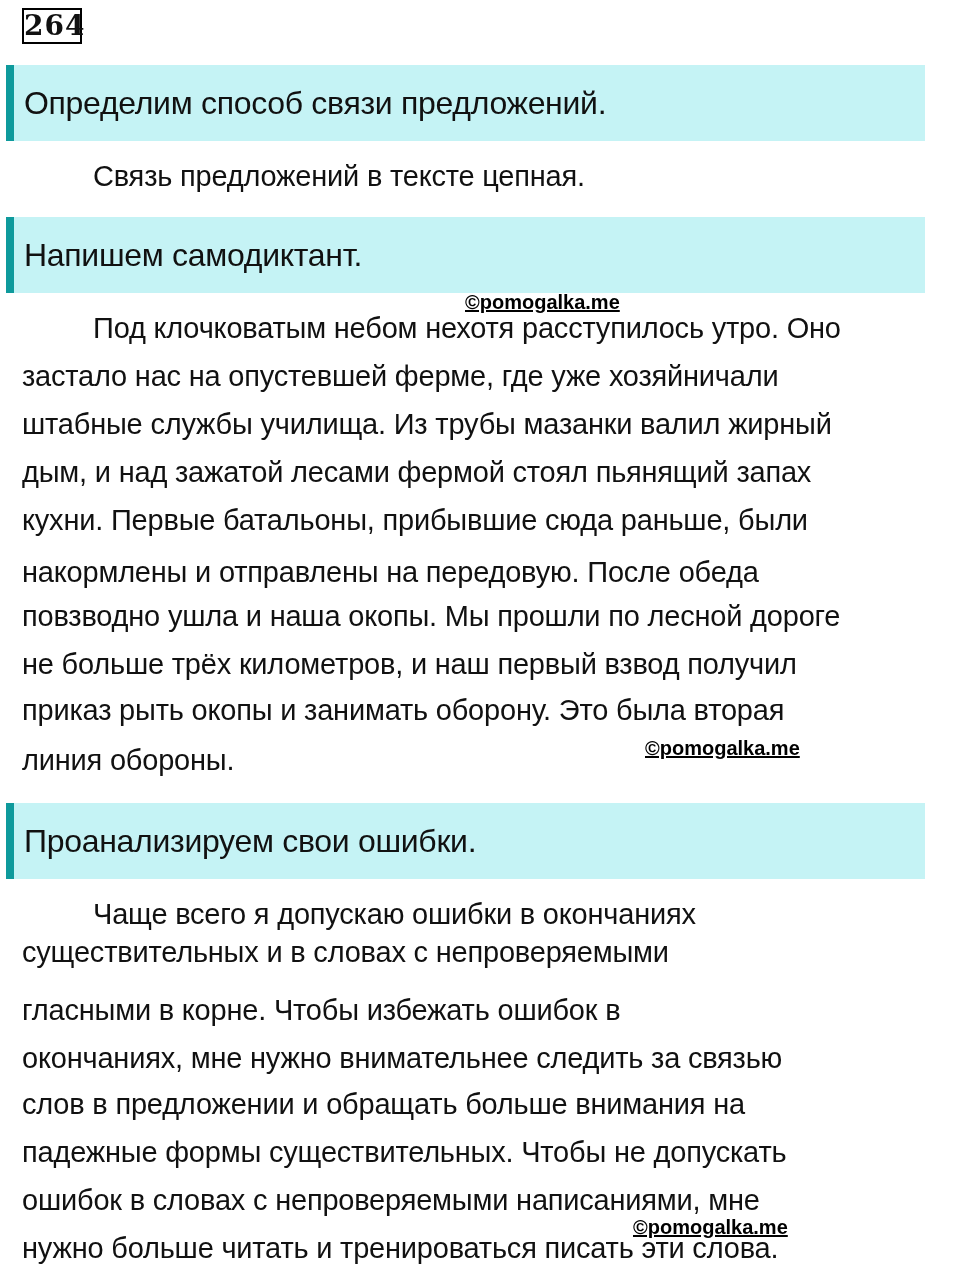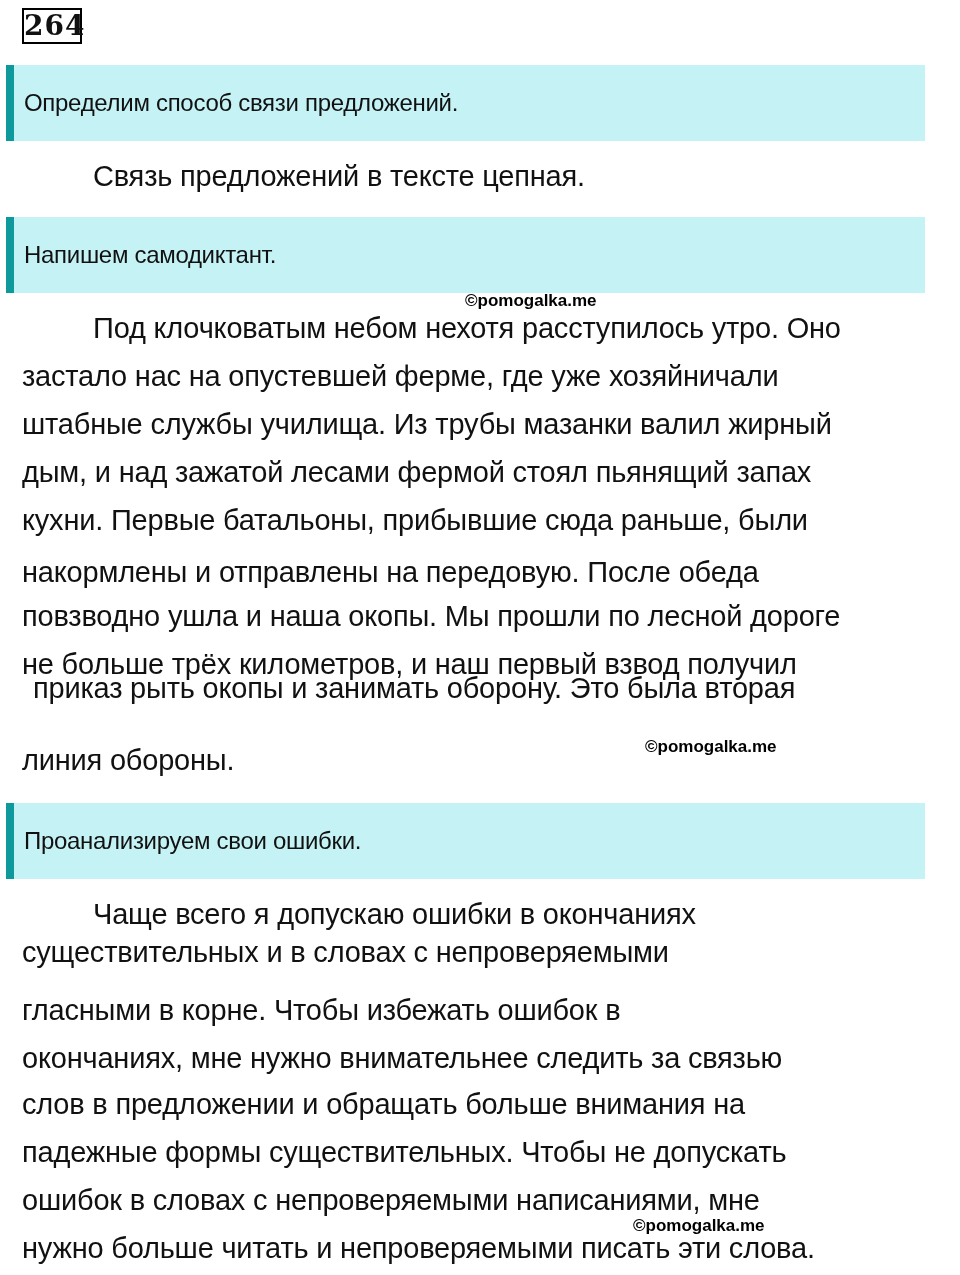--- a/index.html
+++ b/index.html
@@ -4,25 +4,25 @@
 <style>
   html, body { margin: 0; padding: 0; background: #ffffff; }
   body { width: 960px; height: 1275px; position: relative; overflow: hidden;
          font-family: "Liberation Sans", "DejaVu Sans", sans-serif; color: #111; }
   .num-box { position: absolute; left: 22px; top: 8px; width: 60px; height: 36px;
              border: 2px solid #000; box-sizing: border-box;
              font-family: "DejaVu Serif", "Liberation Serif", serif; font-weight: bold;
              font-size: 28px; line-height: 32px; text-align: center; letter-spacing: 1px; }
   .banner { position: absolute; left: 6px; width: 919px; height: 76px;
             background: #c5f3f5; border-left: 8px solid #0e9a9c; box-sizing: border-box; }
-  .banner span { position: absolute; left: 10px; top: 20px; font-size: 24px; line-height: 36px;
+  .banner span { position: absolute; left: 10px; top: 20px; font-size: 32px; line-height: 36px;
                  letter-spacing: -0.3px; white-space: nowrap; }
   .text { position: absolute; left: 22px; font-size: 29px; letter-spacing: -0.2px; white-space: nowrap; }
   .line { position: absolute; white-space: nowrap; }
-  .watermark { position: absolute; font-weight: bold; font-size: 17px; white-space: nowrap; color: #000; }
+  .watermark { position: absolute; font-weight: bold; font-size: 20px; white-space: nowrap; color: #000; text-decoration: underline; }
 </style>
 </head>
 <body>
 
 <div class="num-box">264</div>
 
 <div class="banner" style="top:65px;">
   <span>Определим способ связи предложений.</span>
 </div>
 <div class="text" style="top:160px; left:93px;">
@@ -35,31 +35,31 @@
 <div class="watermark" style="left:465px; top:291px;">©pomogalka.me</div>
 <div class="text" style="top:312px;">
   <div class="line" style="top:0; left:71px;">Под клочковатым небом нехотя расступилось утро. Оно</div>
   <div class="line" style="top:48px;">застало нас на опустевшей ферме, где уже хозяйничали</div>
   <div class="line" style="top:96px;">штабные службы училища. Из трубы мазанки валил жирный</div>
   <div class="line" style="top:144px;">дым, и над зажатой лесами фермой стоял пьянящий запах</div>
   <div class="line" style="top:192px;">кухни. Первые батальоны, прибывшие сюда раньше, были</div>
   <div class="line" style="top:244px;">накормлены и отправлены на передовую. После обеда</div>
   <div class="line" style="top:288px;">повзводно ушла и наша окопы. Мы прошли по лесной дороге</div>
   <div class="line" style="top:336px;text-align:center;">не больше трёх километров, и наш первый взвод получил</div>
-  <div class="line" style="top:360px;margin-left:11px;">приказ рыть окопы и занимать оборону. Это была вторая</div>
+  <div class="line" style="top:382px;">приказ рыть окопы и занимать оборону. Это была вторая</div>
   <div class="line" style="top:432px;">линия обороны.</div>
 </div>
 <div class="watermark" style="left:645px; top:737px;">©pomogalka.me</div>
 
 <div class="banner" style="top:803px;">
   <span>Проанализируем свои ошибки.</span>
 </div>
 <div class="text" style="top:898px;">
   <div class="line" style="top:0; left:71px;">Чаще всего я допускаю ошибки в окончаниях</div>
   <div class="line" style="top:38px;">существительных и в словах с непроверяемыми</div>
   <div class="line" style="top:96px;">гласными в корне. Чтобы избежать ошибок в</div>
   <div class="line" style="top:144px;">окончаниях, мне нужно внимательнее следить за связью</div>
   <div class="line" style="top:190px;">слов в предложении и обращать больше внимания на</div>
   <div class="line" style="top:238px;">падежные формы существительных. Чтобы не допускать</div>
   <div class="line" style="top:286px;">ошибок в словах с непроверяемыми написаниями, мне</div>
-  <div class="line" style="top:334px;">нужно больше читать и непроверяемыми писать эти слова.</div>
+  <div class="line" style="top:334px;">нужно больше читать и тренироваться писать эти слова.</div>
 </div>
 <div class="watermark" style="left:633px; top:1216px;">©pomogalka.me</div>
 
 </body></html>

